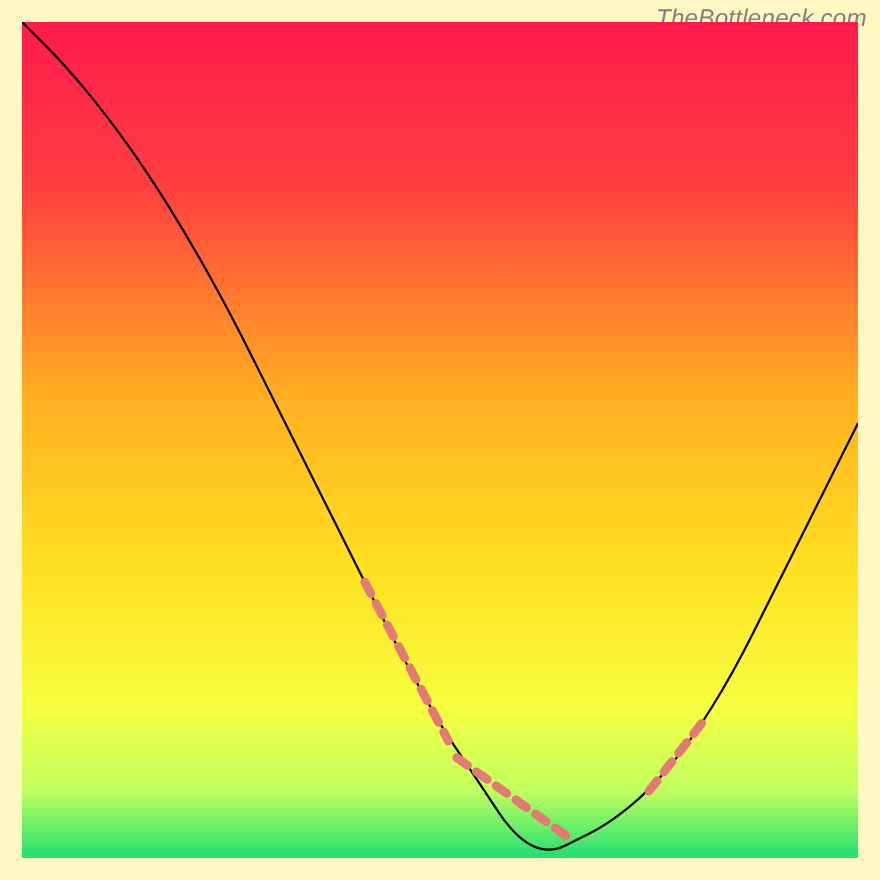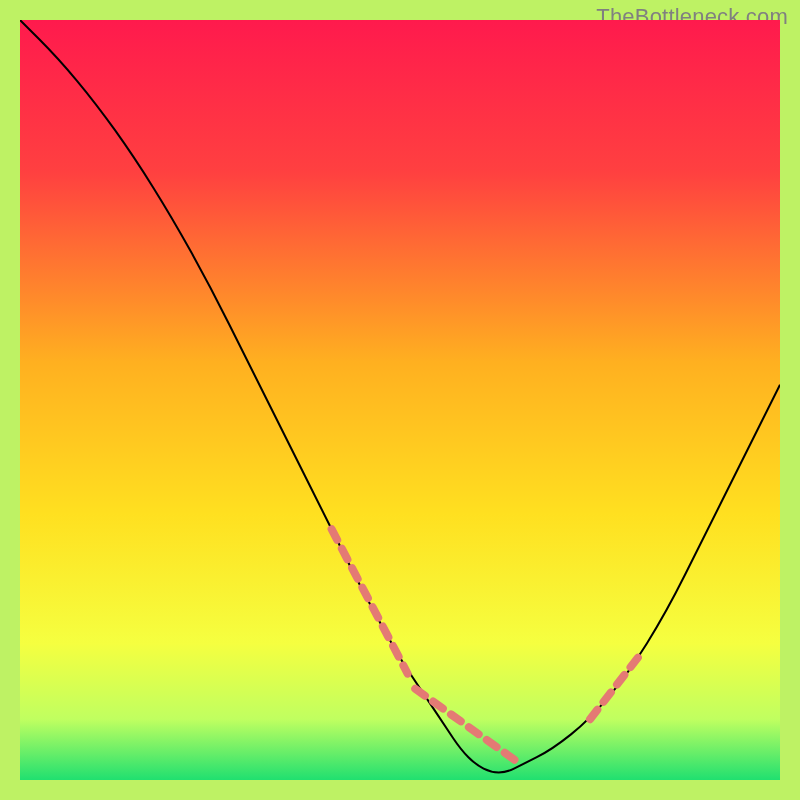--- a/index.html
+++ b/index.html
@@ -5,23 +5,24 @@
   body {
     margin: 0;
     padding: 0;
     background: #fff;
     font-family: Arial, Helvetica, sans-serif;
   }
   .chart-container {
     width: 800px;
     height: 800px;
     position: relative;
-    background: #bef264;
+    background: #fef9c3;
     box-sizing: border-box;
     padding: 20px;
+    font-style: italic;
   }
   .watermark {
     position: absolute;
     top: 4px;
     right: 12px;
     color: #808080;
     font-size: 22px;
     font-family: Arial, Helvetica, sans-serif;
     letter-spacing: 0.2px;
   }

